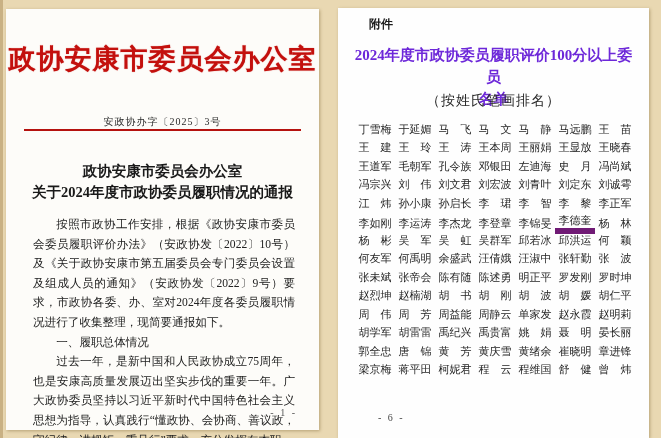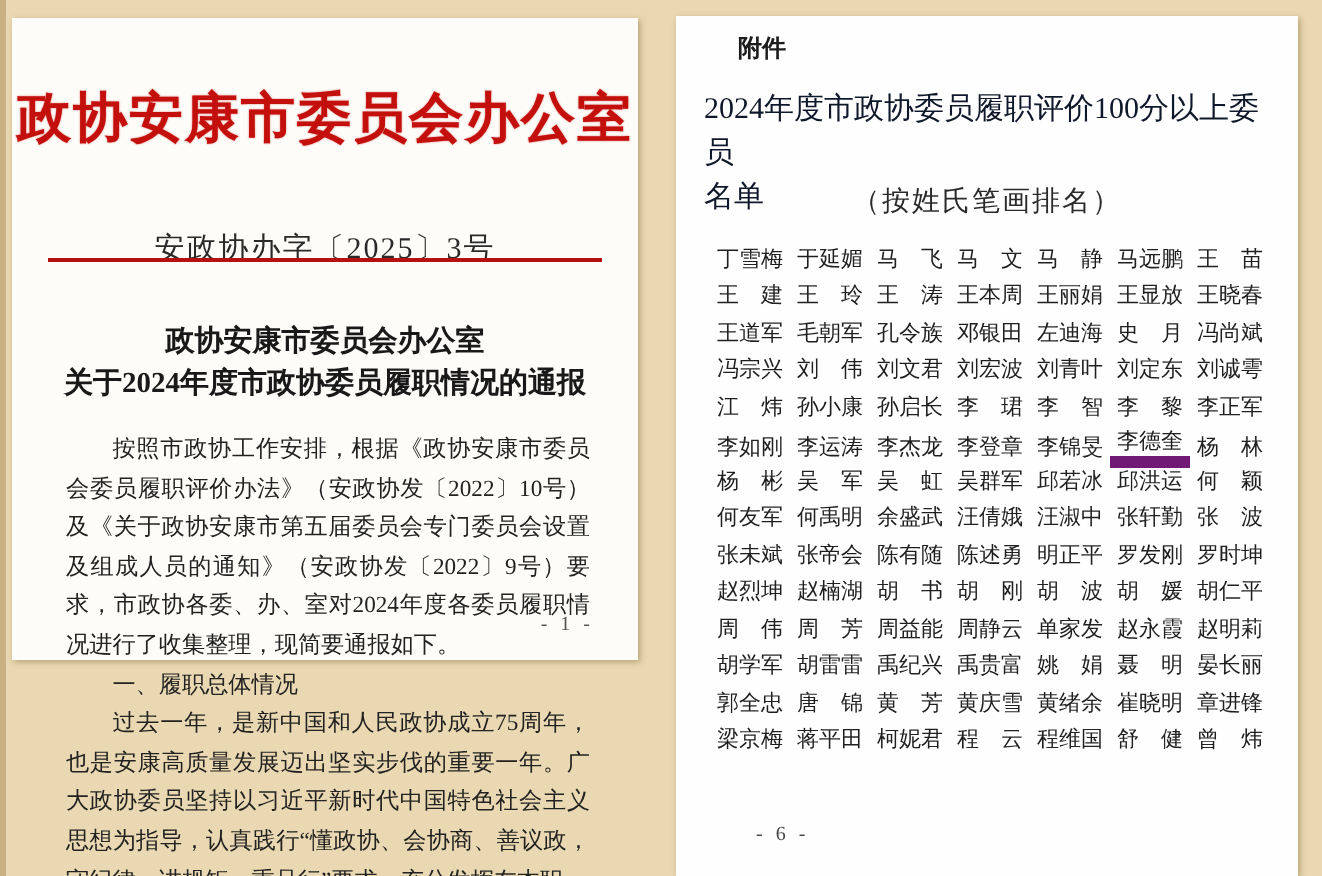--- a/index.html
+++ b/index.html
@@ -3,40 +3,40 @@
 <meta charset="utf-8">
 <style>
   html,body{margin:0;padding:0;}
   .canvas{
     position:relative;width:661px;height:438px;overflow:hidden;
     background:#e9d8b2;
     font-family:"Liberation Serif","DejaVu Serif",serif;
   }
   .canvas::before{content:"";position:absolute;left:0;top:0;width:3px;height:100%;background:#c9b184;}
   .page{position:absolute;background:#fdfcf9;}
-  .left-page{left:6px;top:9px;width:313px;height:321px;box-shadow:1px 1px 3px rgba(120,95,45,.45);}
+  .left-page{left:6px;top:9px;width:313px;height:421px;box-shadow:1px 1px 3px rgba(120,95,45,.45);}
   .right-page{left:338px;top:8px;width:311px;height:430px;background:#fefefe;box-shadow:1px 1px 3px rgba(120,95,45,.45);}
 
   
   .lp-masthead{
     position:absolute;left:0;top:32px;width:100%;text-align:center;
     font-size:27px;font-weight:bold;letter-spacing:1px;color:#c3100d;
     text-shadow:0 0 1px rgba(195,16,13,.6);white-space:nowrap;
   }
-  .lp-docnum{position:absolute;left:0;top:106px;width:100%;text-align:center;font-size:15px;color:#2a2a2a;letter-spacing:1px;}
+  .lp-docnum{position:absolute;left:0;top:106px;width:100%;text-align:center;font-size:10px;color:#2a2a2a;letter-spacing:1px;}
   .lp-redline{position:absolute;left:18px;top:120px;width:277px;height:2px;background:#b5120f;}
   .lp-title{position:absolute;left:0;top:152px;width:100%;text-align:center;font-weight:bold;color:#191919;font-size:14.5px;line-height:21px;}
   .lp-body{position:absolute;left:27px;top:206px;width:262px;font-size:11.6px;line-height:19.6px;color:#222;text-align:justify;}
   .lp-body p{margin:0;text-indent:2em;}
   .lp-body p.heading{font-weight:normal;text-align:left;}
   .lp-pagenum{position:absolute;right:22px;bottom:12px;font-size:10px;color:#555;letter-spacing:2px;}
 
   
   .rp-attach{position:absolute;left:31px;top:8px;font-size:12px;font-weight:bold;color:#1c1c1c;}
-  .rp-title{position:absolute;left:14px;top:36px;width:283px;text-align:left;font-size:15px;font-weight:normal;color:#0f172a;line-height:22px;}
+  .rp-title{position:absolute;left:14px;top:36px;width:283px;text-align:center;font-size:15px;font-weight:bold;color:#6d28d9;line-height:22px;}
   .rp-subtitle{position:absolute;left:0;top:84px;width:100%;text-align:center;font-size:14px;color:#2a2a2a;letter-spacing:1px;}
   .rp-names{position:absolute;left:17px;top:100px;width:280px;margin-top:12px;}
   .name-row{display:grid;grid-template-columns:repeat(7,1fr);height:18.5px;align-items:center;}
   .name-cell{text-align:center;font-size:11px;color:#1f1f1f;white-space:nowrap;}
   .name-cell.highlight{border-bottom:6px solid #701a75;padding-bottom:0px;}
   .rp-pagenum{position:absolute;left:40px;bottom:15px;font-size:10px;color:#444;letter-spacing:2px;}
 </style>
 </head>
 <body>
 

